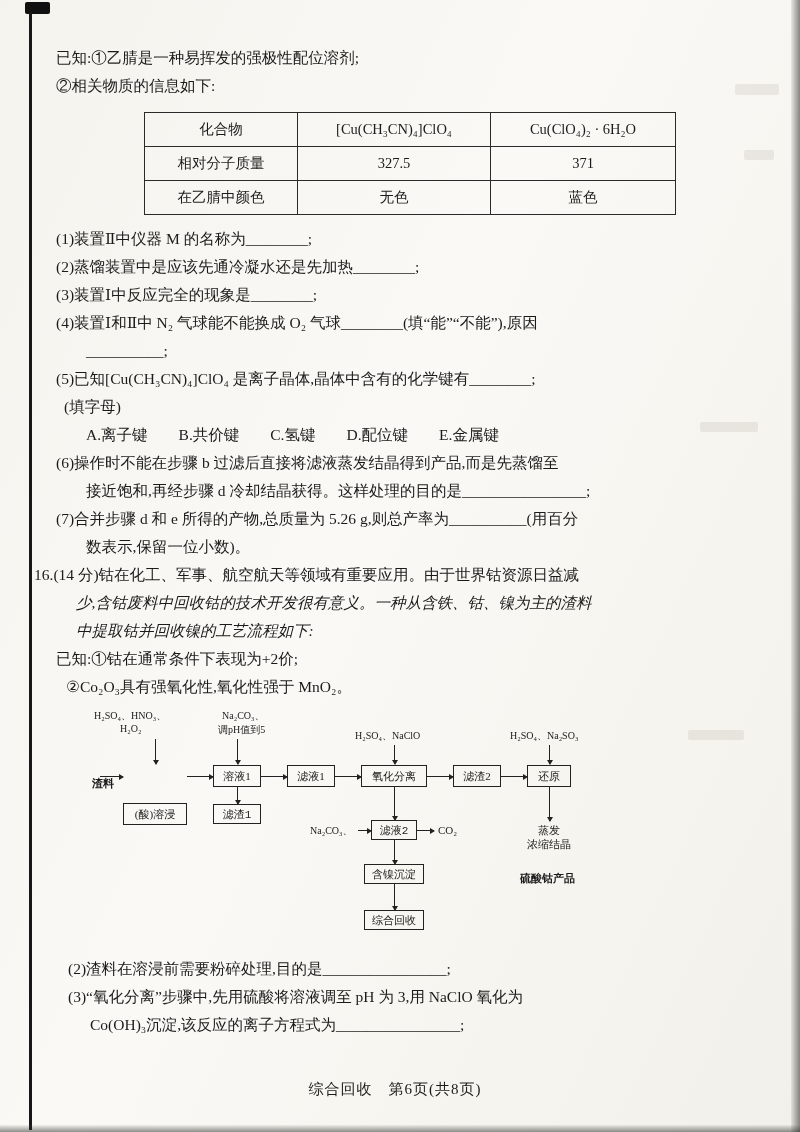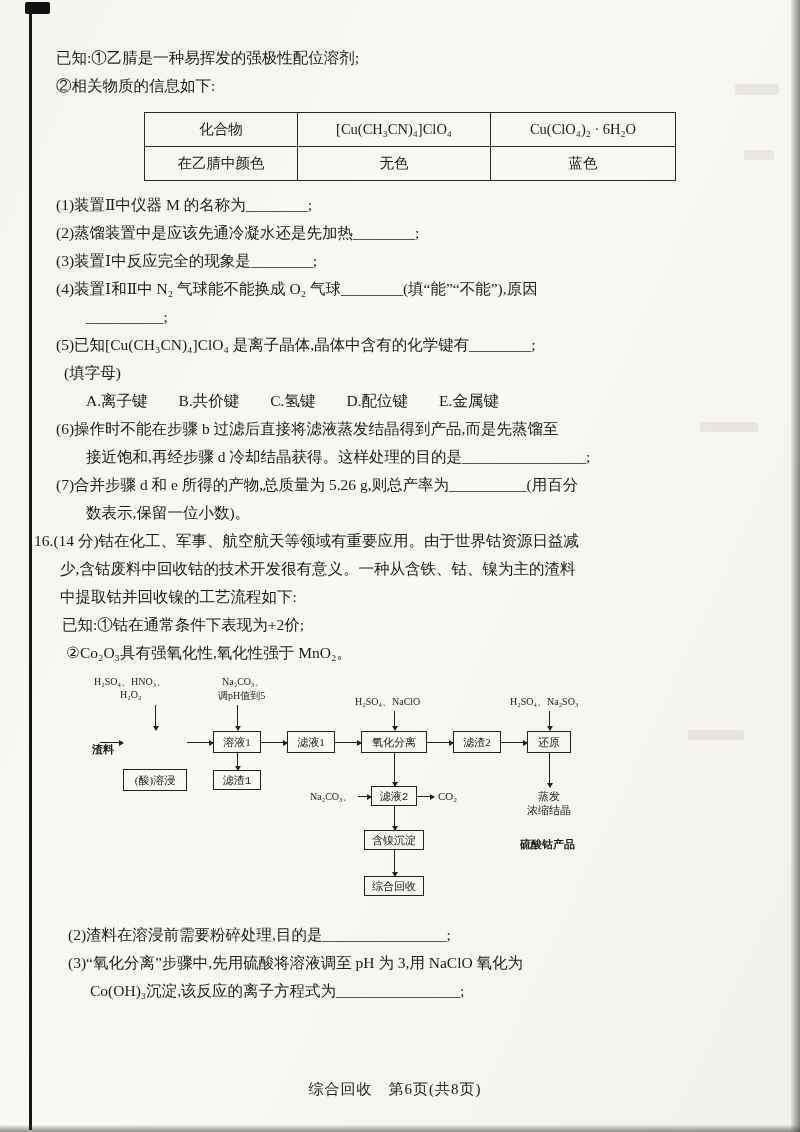--- a/index.html
+++ b/index.html
@@ -7,22 +7,22 @@
     position:relative; width:800px; height:1132px; margin:0 auto;
     background:linear-gradient(115deg,#f5f3ee 0%, #faf9f5 45%, #f2f0ea 100%);
     font-family:"Liberation Serif","DejaVu Serif",serif;
     color:#1b1b1b; overflow:hidden;
   }
   .content { position:absolute; left:56px; top:44px; width:690px; font-size:15.5px; }
   .line { line-height:28px; white-space:pre-wrap; }
   .ind-s  { margin-left:8px; }
   .ind-m  { margin-left:30px; }
   .ind-q16 { margin-left:-22px; }
-  .ind-q16b { margin-left:4px; }
-  .ind-k1 { margin-left:6px; }
+  .ind-q16b { margin-left:20px;font-style:italic; }
+  .ind-k1 { }
   .ind-k2 { margin-left:10px; }
   .ind-sub { margin-left:12px; }
   .ind-sub2 { margin-left:34px; }
 
   table.info-table {
     border-collapse:collapse; margin:12px 0 10px 88px;
     font-size:14.5px; text-align:center;
   }
   table.info-table td {
     border:1px solid #2a2a2a; padding:6px 12px; height:21px;
@@ -80,20 +80,25 @@
 
     <div class="line">已知:①乙腈是一种易挥发的强极性配位溶剂;</div>
     <div class="line">②相关物质的信息如下:</div>
 
     <table class="info-table">
       <tbody>
         <tr>
           <td class="c0">化合物</td>
           <td class="c1">[Cu(CH₃CN)₄]ClO₄</td>
           <td class="c2">Cu(ClO₄)₂ · 6H₂O</td>
+        </tr>
+        <tr>
+          <td>相对分子质量</td>
+          <td>327.5</td>
+          <td>371</td>
         </tr>
         <tr>
           <td>在乙腈中颜色</td>
           <td>无色</td>
           <td>蓝色</td>
         </tr>
       </tbody>
     </table>
 
     <div class="line">(1)装置Ⅱ中仪器 M 的名称为________;</div>

